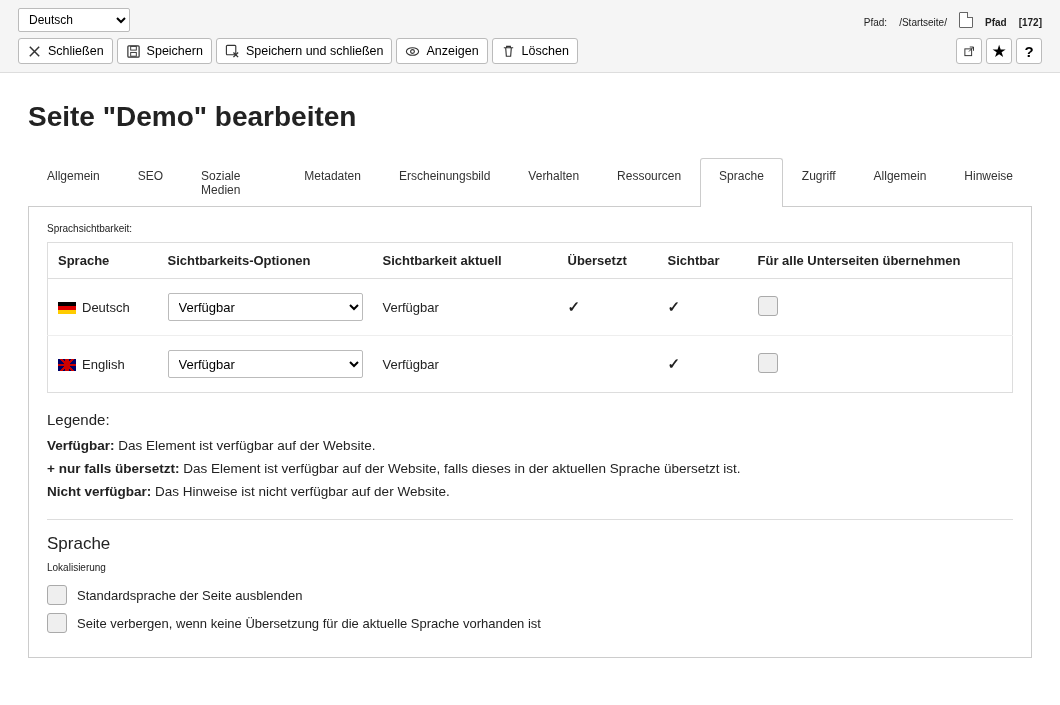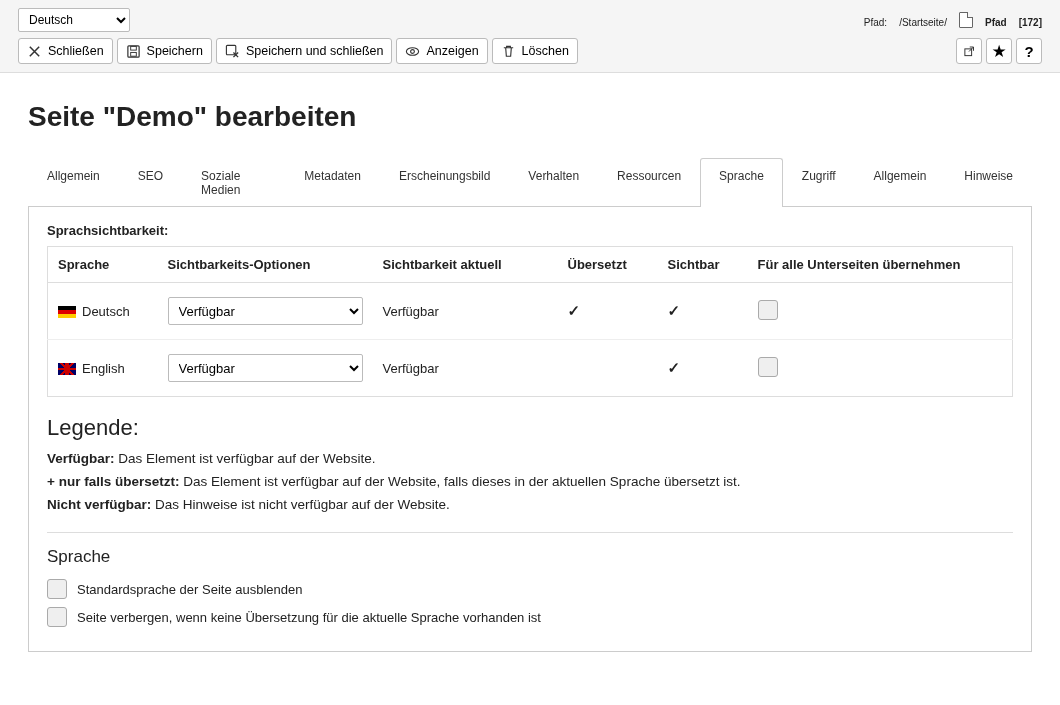--- a/index.html
+++ b/index.html
@@ -118,22 +118,22 @@
     border-top-left-radius: 3px;
     border-top-right-radius: 3px;
     font-weight: 400;
   }
   .panel {
     border: 1px solid #ccc;
     border-top: none;
     padding: 16px 18px;
   }
   .section-label {
-    font-weight: 700;
-    font-size: 13px;
+    font-weight: 400;
+    font-size: 10px;
     margin-bottom: 8px;
   }
   table.vis {
     width: 100%;
     border-collapse: collapse;
     border: 1px solid #ddd;
     border-radius: 3px;
     margin-bottom: 14px;
   }
   table.vis th {
@@ -206,21 +206,21 @@
   .check-mark {
     font-weight: 700;
     font-size: 15px;
   }
   hr.sep {
     border: none;
     border-top: 1px solid #ddd;
     margin: 20px 0 14px 0;
   }
   .legend-title {
-    font-size: 22px;
+    font-size: 15px;
     margin: 18px 0 10px 0;
   }
   .legend-item {
     font-size: 13.5px;
     margin: 8px 0;
   }
   .section-title {
     font-size: 17px;
     margin: 8px 0 8px 0;
   }
@@ -347,20 +347,21 @@
 
 
     <div class="legend-title">Legende:</div>
     <div class="legend-item"><b>Verfügbar:</b><span> Das Element ist verfügbar auf der Website.</span></div>
     <div class="legend-item"><b>+ nur falls übersetzt:</b><span> Das Element ist verfügbar auf der Website, falls dieses in der aktuellen Sprache übersetzt ist.</span></div>
     <div class="legend-item"><b>Nicht verfügbar:</b><span> Das Hinweise ist nicht verfügbar auf der Website.</span></div>
 
     <hr class="sep">
 
     <div class="section-title">Sprache</div>
+    <div class="section-label">Lokalisierung</div>
 
     <div class="check-row" style="margin-top:12px;">
       <span class="chk"></span>
       <span>Standardsprache der Seite ausblenden</span>
     </div>
     <div class="check-row">
       <span class="chk"></span>
       <span>Seite verbergen, wenn keine Übersetzung für die aktuelle Sprache vorhanden ist</span>
     </div>
   </div>

